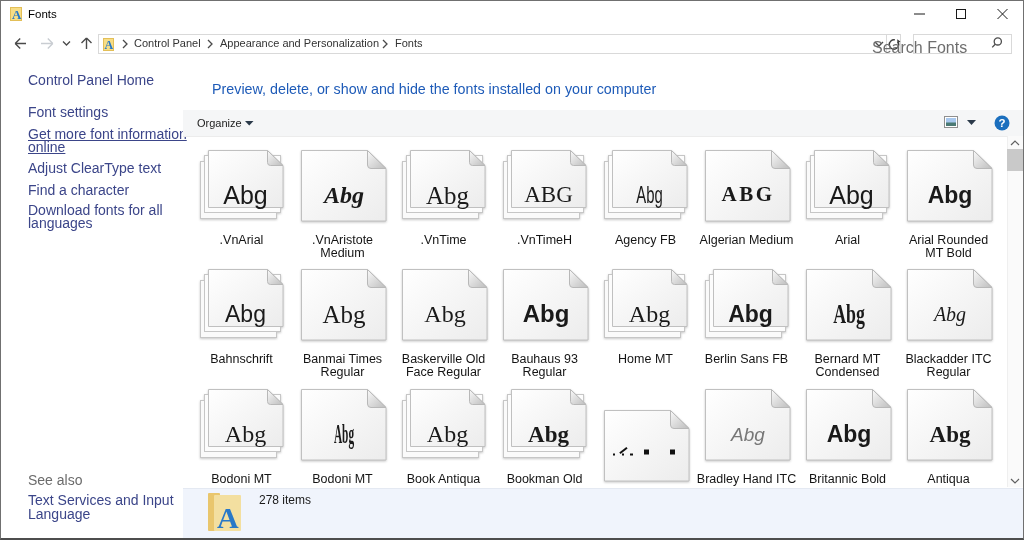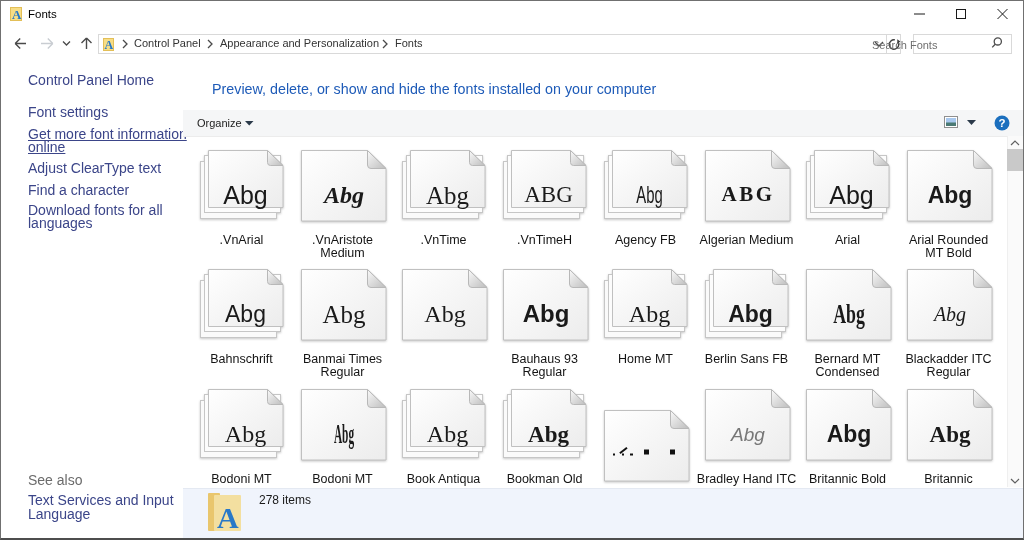--- a/index.html
+++ b/index.html
@@ -74,21 +74,21 @@
 <div class="crumb" style="left:395px;top:37px;">Fonts</div>
 <svg class="abs" style="left:874px;top:41px" width="10" height="7">
     <path d="M1 1 l4 4 l4 -4" stroke="#4a4a4a" stroke-width="1.3" fill="none"></path>
   </svg>
 <div class="abs" style="left:886px;top:35px;width:1px;height:18px;background:#d9d9d9;"></div>
 <svg class="abs" style="left:887px;top:37px" width="15" height="15">
   <path d="M10.85 4.8 A 4.7 4.7 0 1 1 7.9 2.9" stroke="#3d3d3d" stroke-width="1.4" fill="none"></path>
   <path d="M10.2 2.3 l3.2 2.1 l-3.0 2.3 z" fill="#3d3d3d"></path>
 </svg>
 <div class="searchbox"></div>
-<div class="abs" style="left:872px;top:38.5px;font-size:11px;color:#6e6e6e;text-align:center;">Search Fonts</div>
+<div class="abs" style="left:872px;top:38.5px;font-size:16px;color:#6e6e6e;text-align:center;">Search Fonts</div>
 <svg class="abs" style="left:990px;top:36px" width="14" height="14">
   <circle cx="7.8" cy="5.4" r="3.6" stroke="#4e4e4e" stroke-width="1.3" fill="none"></circle>
   <line x1="5.2" y1="8.2" x2="2.2" y2="11.4" stroke="#4e4e4e" stroke-width="1.3"></line>
 </svg>
 
 <div class="side">
   <a style="top:73.5px;">Control Panel Home</a>
   <a style="top:106px;">Font settings</a>
   <a style="top:127.5px;text-decoration:underline;">Get more font information<br>online</a>
   <a style="top:161.5px;">Adjust ClearType text</a>
@@ -269,20 +269,21 @@
 </svg>
    <div class="abg sg" style="font-family:'Liberation Serif',serif;font-size:25px">Abg</div>
    <div class="lbl">Banmai Times<br>Regular</div>
     </div>
     <div class="cell" style="left:393px;top:269px">
       <svg class="abs" style="left:9px;top:0" width="86" height="72">
 <path d="M0.5 0.5 h66 l18.5 18 v52.5 h-84.5 z" fill="url(#pg)" stroke="#c0c0c0"></path>
 <path d="M66.5 0.5 l18.5 18 h-15 a3.5 3.5 0 0 1 -3.5 -3.5 z" fill="url(#fl)" stroke="#b8b8b8"></path>
 </svg>
    <div class="abg sg" style="font-family:'Liberation Serif',serif;font-size:24px">Abg</div>
+   <div class="lbl">Baskerville Old<br>Face Regular</div>
     </div>
     <div class="cell" style="left:494px;top:269px">
       <svg class="abs" style="left:9px;top:0" width="86" height="72">
 <path d="M0.5 0.5 h66 l18.5 18 v52.5 h-84.5 z" fill="url(#pg)" stroke="#c0c0c0"></path>
 <path d="M66.5 0.5 l18.5 18 h-15 a3.5 3.5 0 0 1 -3.5 -3.5 z" fill="url(#fl)" stroke="#b8b8b8"></path>
 </svg>
    <div class="abg sg" style="font-weight:900;font-size:24px">Abg</div>
    <div class="lbl">Bauhaus 93<br>Regular</div>
     </div>
     <div class="cell" style="left:595px;top:269px">
@@ -439,21 +440,21 @@
 </svg>
    <div class="abg sg" style="font-weight:800;font-size:23px">Abg</div>
    <div class="lbl">Britannic Bold</div>
     </div>
     <div class="cell" style="left:898px;top:389px">
       <svg class="abs" style="left:9px;top:0" width="86" height="72">
 <path d="M0.5 0.5 h66 l18.5 18 v52.5 h-84.5 z" fill="url(#pg)" stroke="#c0c0c0"></path>
 <path d="M66.5 0.5 l18.5 18 h-15 a3.5 3.5 0 0 1 -3.5 -3.5 z" fill="url(#fl)" stroke="#b8b8b8"></path>
 </svg>
    <div class="abg sg" style="font-family:'Liberation Serif',serif;font-weight:900;font-size:23px">Abg</div>
-   <div class="lbl">Britannic</div>
+   <div class="lbl">Antiqua</div>
     </div>
   </div>
 
 <div class="sbar"></div>
 <div class="sthumb" style="left:1007px;top:149px;"></div>
 <svg class="abs" style="left:1010px;top:140px" width="10" height="6">
     <path d="M1 5 l4 -4 l4 4" stroke="#606060" stroke-width="1.2" fill="none"></path>
   </svg>
 <svg class="abs" style="left:1010px;top:478px" width="10" height="6">
     <path d="M1 1 l4 4 l4 -4" stroke="#606060" stroke-width="1.2" fill="none"></path>

